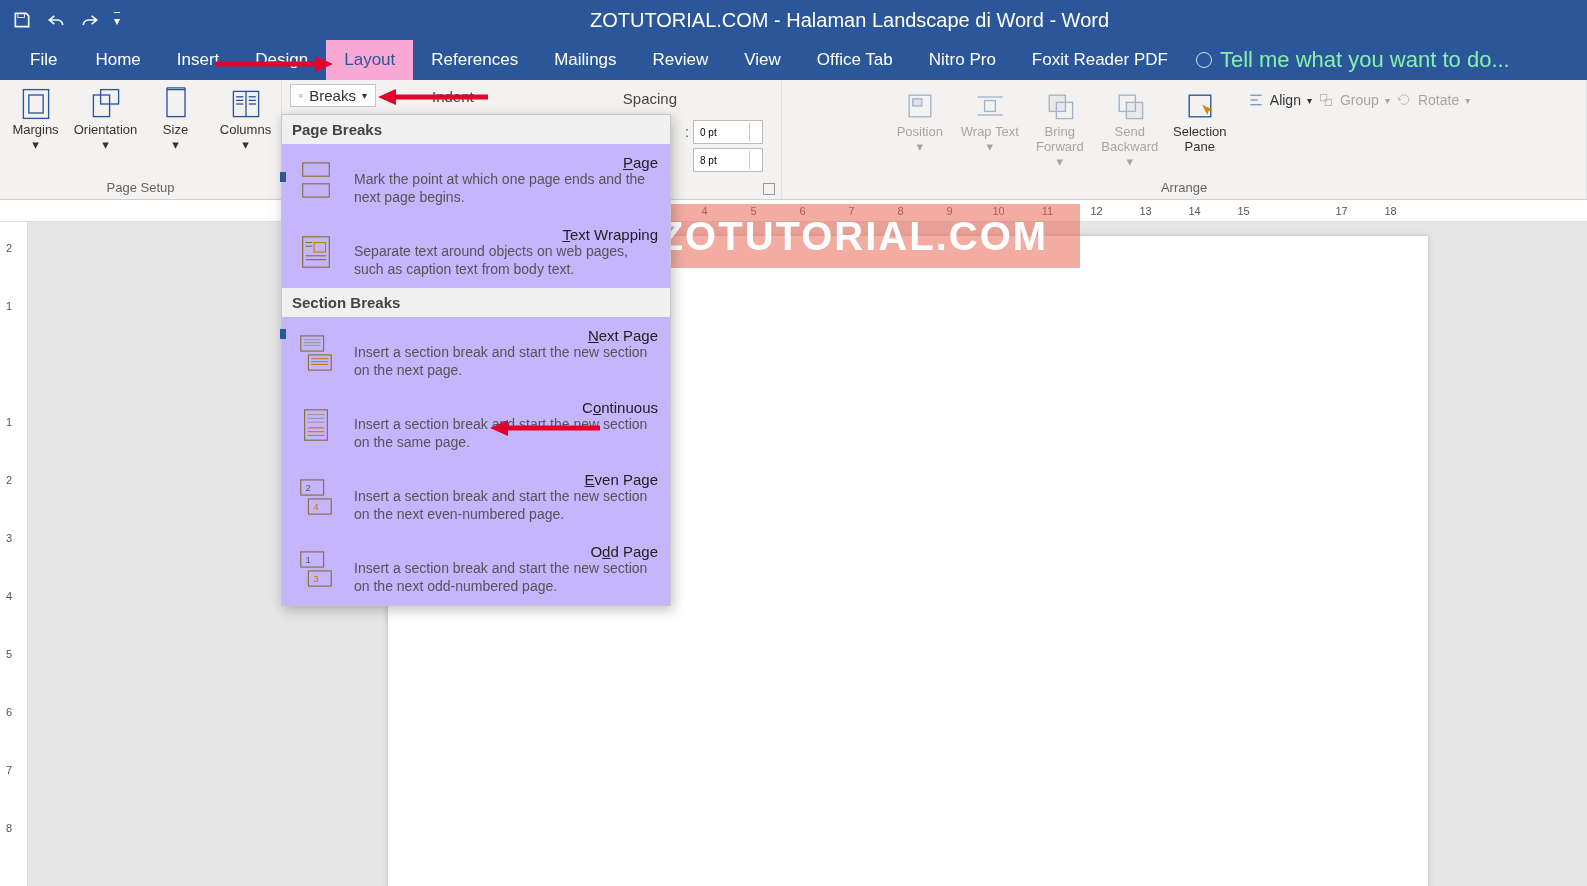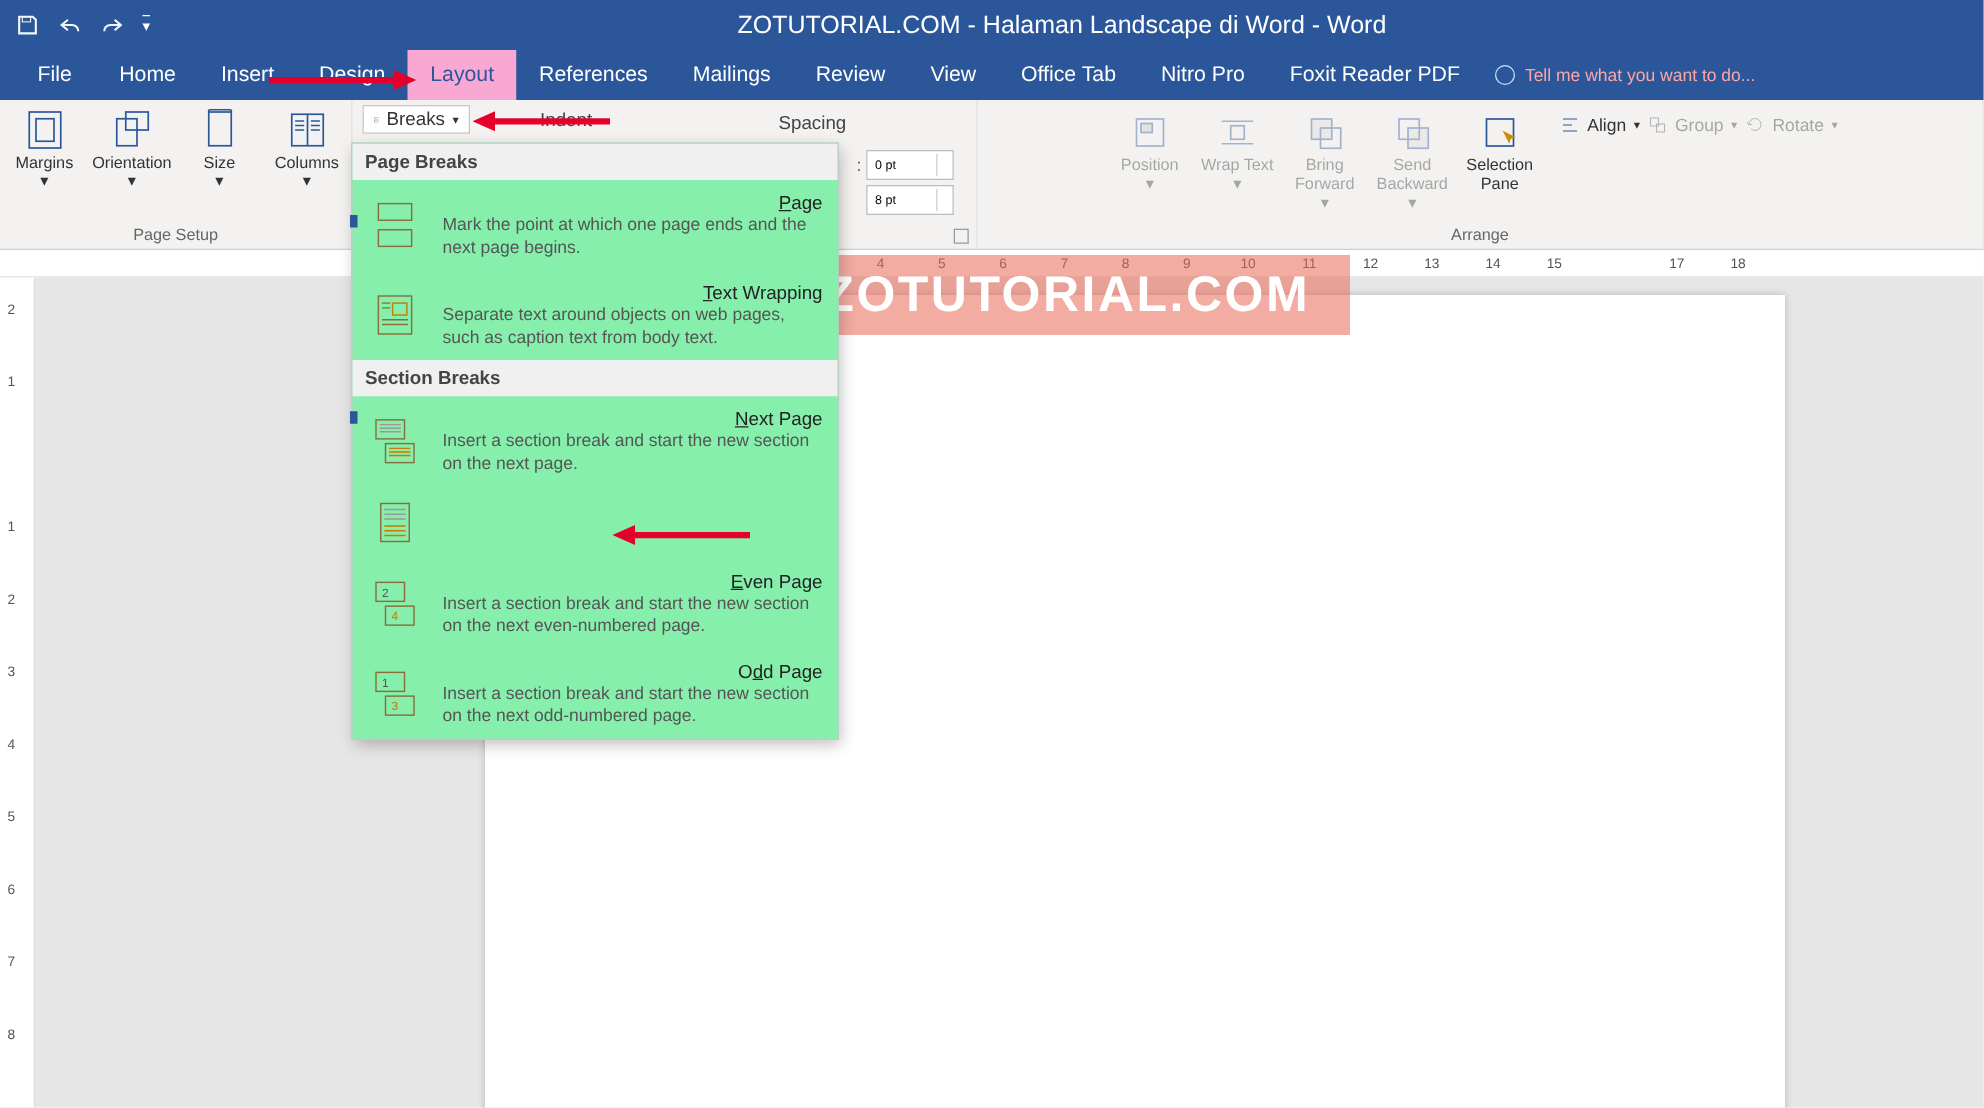--- a/index.html
+++ b/index.html
@@ -5,38 +5,38 @@
   * { margin: 0; padding: 0; box-sizing: border-box; font-family: "Segoe UI", Arial, sans-serif; }
   body { width: 1587px; height: 886px; background: #fff; overflow: hidden; position: relative; }
   .titlebar { background: #2b579a; height: 40px; display: flex; align-items: center; color: #fff; padding: 0 8px; }
   .qat { display: flex; align-items: center; gap: 14px; padding-left: 4px; }
   .qat-icon { width: 20px; height: 20px; fill: #fff; opacity: .95; }
   .title-center { flex: 1; text-align: center; font-size: 20px; }
   .tabs { background: #2b579a; height: 40px; display: flex; align-items: stretch; color: #fff; padding-left: 10px; }
   .tab { padding: 0 18px; display: flex; align-items: center; font-size: 17px; cursor: default; }
   .tab.active { background: #f9a8d4; color: #2b579a; }
   .tab.file { padding: 0 20px; }
-  .tell-me { display:flex; align-items:center; gap:8px; color:#fca5a5; font-size:14px; padding:0 10px; }
+  .tell-me { display:flex; align-items:center; gap:8px; color:#86efac; font-size:22px; padding:0 10px; }
   .bulb { width:16px; height:16px; border:1px solid #cfe0f5; border-radius:50%; display:inline-block; }
   .ribbon { background:#f3f2f1; height:120px; display:flex; border-bottom:1px solid #d0d0d0; }
   .group { display:flex; flex-direction:column; align-items:center; border-right:1px solid #e1e1e1; padding:4px 8px 0; }
   .group-row { display:flex; gap:6px; flex:1; align-items:flex-start; }
   .big-btn { display:flex; flex-direction:column; align-items:center; width:64px; padding-top:2px; font-size:13px; color:#333; text-align:center; }
   .big-ico { width:36px; height:36px; stroke:#2b579a; fill:none; stroke-width:1.5; }
   .group-label { font-size:13px; color:#666; padding:2px 0 4px; }
   .breaks-btn { display:flex; align-items:center; gap:6px; padding:2px 8px; border:1px solid #c6c6c6; background:#fff; font-size:15px; color:#333;}
   .spacing-area { display:flex; flex-direction:column; gap:4px; padding:4px 12px 0 0; }
   .sp-row { display:flex; align-items:center; gap:4px; justify-content:flex-end;}
   .spin { width:70px; height:24px; border:1px solid #bbb; background:#fff; display:flex; align-items:center; font-size:10px; padding:0 16px 0 6px; position:relative;}
   .spin::after { content:""; position:absolute; right:2px; top:2px; width:10px; height:18px; border-left:1px solid #ccc;}
   .arrange-grp { display:flex; }
   .align-col { display:flex; flex-direction:row; gap:6px; padding:6px 10px 0; font-size:14px; color:#333;}
   .align-row { display:flex; align-items:center; gap:6px; }
   .dimmed { opacity:.4; }
-  .dropdown { position:absolute; left:281px; top:114px; width:390px; background:#86efac; border:1px solid #c6c6c6; box-shadow:2px 4px 12px rgba(0,0,0,.25); z-index:30; }
+  .dropdown { position:absolute; left:281px; top:114px; width:390px; background:#c4b5fd; border:1px solid #c6c6c6; box-shadow:2px 4px 12px rgba(0,0,0,.25); z-index:30; }
   .dd-header { background:#f0f0f0; padding:6px 10px; font-weight:600; font-size:15px; color:#444;}
   .dd-item { display:flex; gap:16px; padding:10px 12px; }
   .dd-item.hov { position:relative; }
   .dd-item .iconbox { width:44px; display:flex; align-items:center; justify-content:center; }
   .dd-item .txt { flex:1; }
   .dd-item .title { font-size:15px; color:#222;text-align:right; }
   .dd-item .title u { text-decoration: underline; }
   .dd-item .desc { font-size:14px; color:#555; line-height:1.25; }
   .mini-ico { width:38px; height:38px; stroke:#8a6d3b; fill:none; stroke-width:1.2; }
   .ruler { height:22px; background:#fff; border-bottom:1px solid #ddd; position:relative; }
@@ -348,20 +348,24 @@
         <svg class="mini-ico" viewBox="0 0 40 40">
           <rect x="8" y="4" width="24" height="32"></rect>
           <line x1="11" y1="9" x2="29" y2="9" stroke="#999"></line>
           <line x1="11" y1="13" x2="29" y2="13" stroke="#999"></line>
           <line x1="11" y1="17" x2="29" y2="17" stroke="#999"></line>
           <line x1="11" y1="23" x2="29" y2="23" stroke="#cc7a00"></line>
           <line x1="11" y1="27" x2="29" y2="27" stroke="#cc7a00"></line>
           <line x1="11" y1="31" x2="29" y2="31" stroke="#cc7a00"></line>
         </svg>
       </div>
+    <div class="txt">
+        <div class="title">C<u>o</u>ntinuous</div>
+        <div class="desc">Insert a section break and start the new section on the same page.</div>
+      </div>
   </div>
 
   <div class="dd-item">
     <div class="iconbox">
         <svg class="mini-ico" viewBox="0 0 40 40">
           <rect x="4" y="2" width="24" height="16"></rect>
           <text x="9" y="14" font-size="10" fill="#555" stroke="none">2</text>
           <rect x="12" y="22" width="24" height="16"></rect>
           <text x="17" y="34" font-size="10" fill="#cc7a00" stroke="none">4</text>
         </svg>

